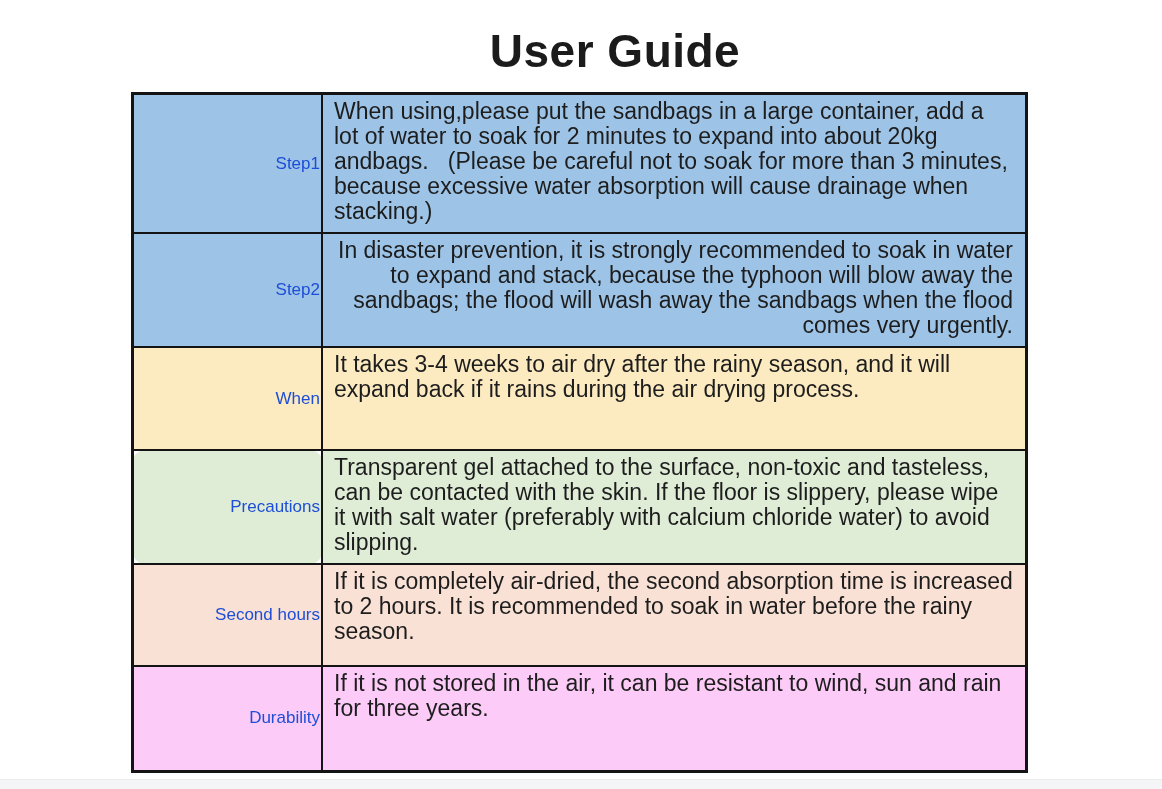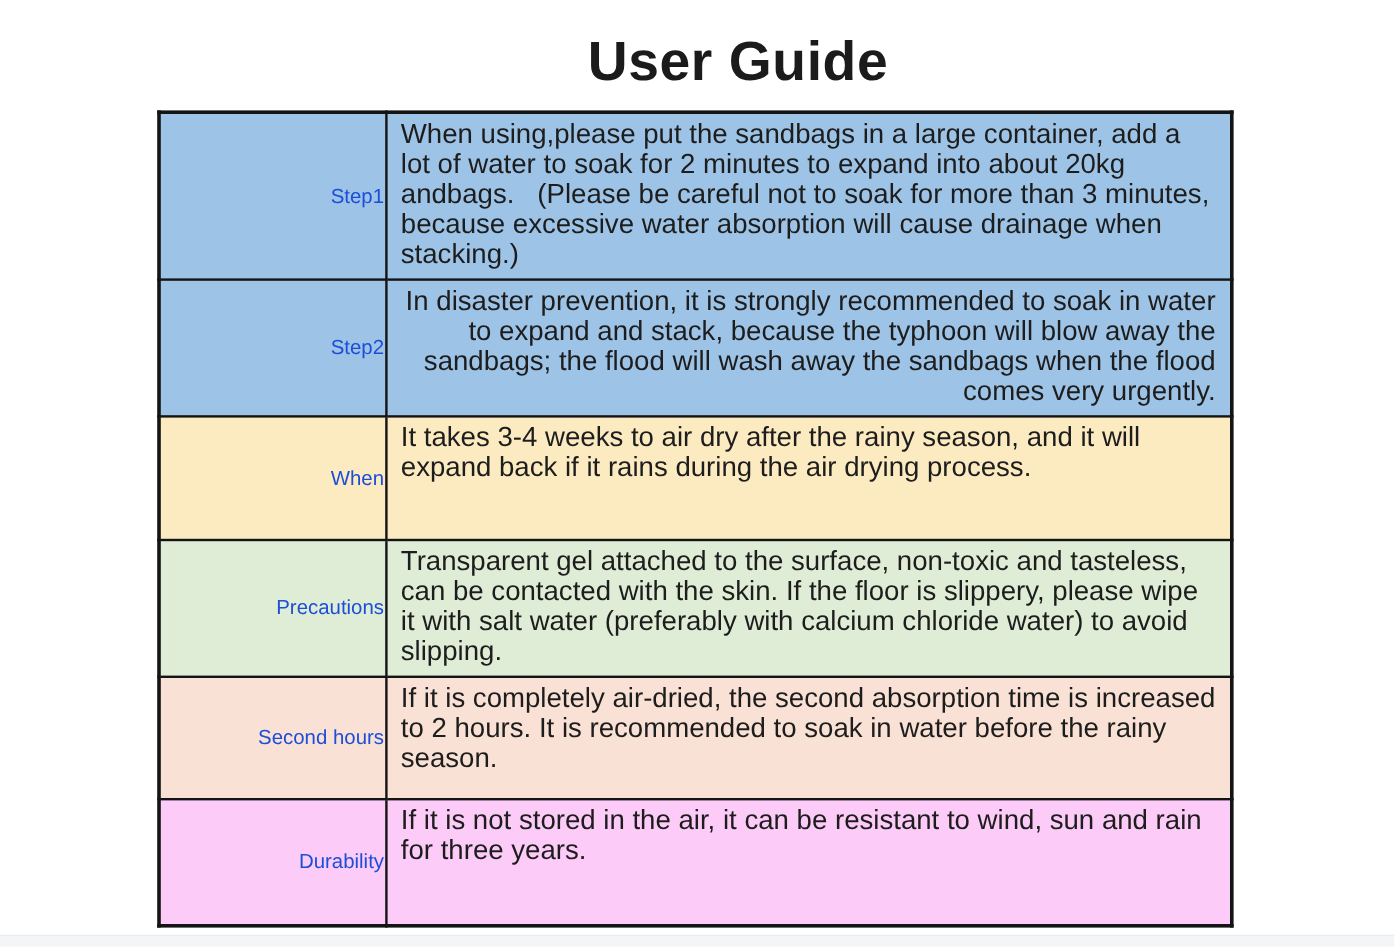--- a/index.html
+++ b/index.html
@@ -82,21 +82,21 @@
     </tr>
     <tr class="r2">
       <td class="row-label-cell" style="background-color: rgb(157, 195, 230);">Step2</td>
       <td class="row-text-cell" style="background-color: rgb(157, 195, 230); text-align: right;">In disaster prevention, it is strongly recommended to soak in water to expand and stack, because the typhoon will blow away the sandbags; the flood will wash away the sandbags when the flood comes very urgently.</td>
     </tr>
     <tr class="r3">
       <td class="row-label-cell" style="background-color: rgb(252, 234, 193);">When</td>
       <td class="row-text-cell" style="background-color: rgb(252, 234, 193);">It takes 3-4 weeks to air dry after the rainy season, and it will expand back if it rains during the air drying process.</td>
     </tr>
     <tr class="r4">
-      <td class="row-label-cell" style="background-color: rgb(223, 236, 214);">Precautions</td>
+      <td class="row-label-cell" style="background-color: rgb(223, 236, 214); border-radius: 12px;">Precautions</td>
       <td class="row-text-cell" style="background-color: rgb(223, 236, 214); margin-top: 48px;">Transparent gel attached to the surface, non-toxic and tasteless, can be contacted with the skin. If the floor is slippery, please wipe it with salt water (preferably with calcium chloride water) to avoid slipping.</td>
     </tr>
     <tr class="r5">
       <td class="row-label-cell" style="background-color: rgb(249, 225, 213);">Second hours</td>
       <td class="row-text-cell" style="background-color: rgb(249, 225, 213);">If it is completely air-dried, the second absorption time is increased to 2 hours. It is recommended to soak in water before the rainy season.</td>
     </tr>
     <tr class="r6">
       <td class="row-label-cell" style="background-color: rgb(252, 203, 248);">Durability</td>
       <td class="row-text-cell" style="background-color: rgb(252, 203, 248); margin-top: 34px;">If it is not stored in the air, it can be resistant to wind, sun and rain for three years.</td>
     </tr>

